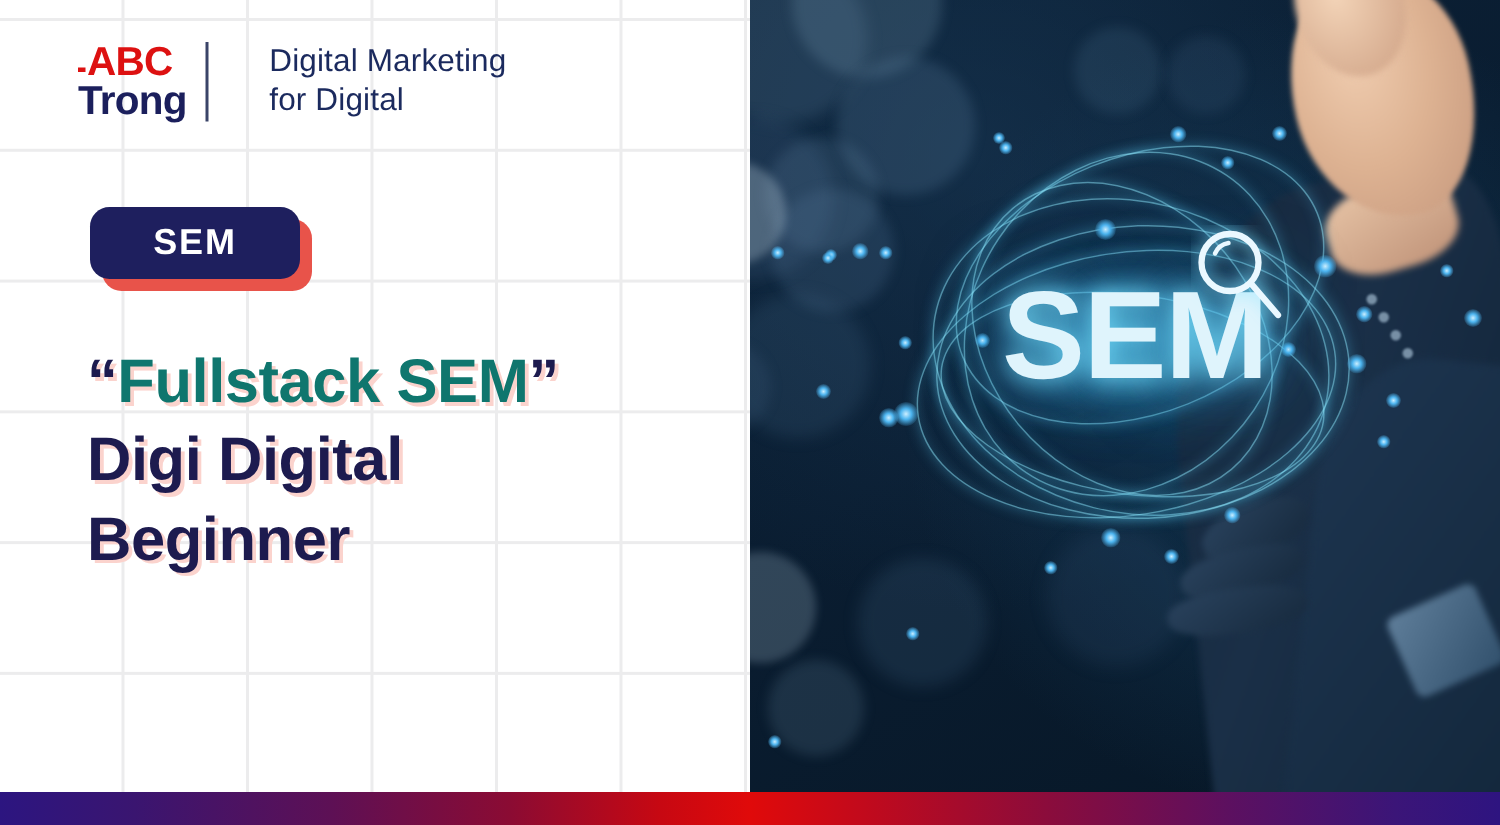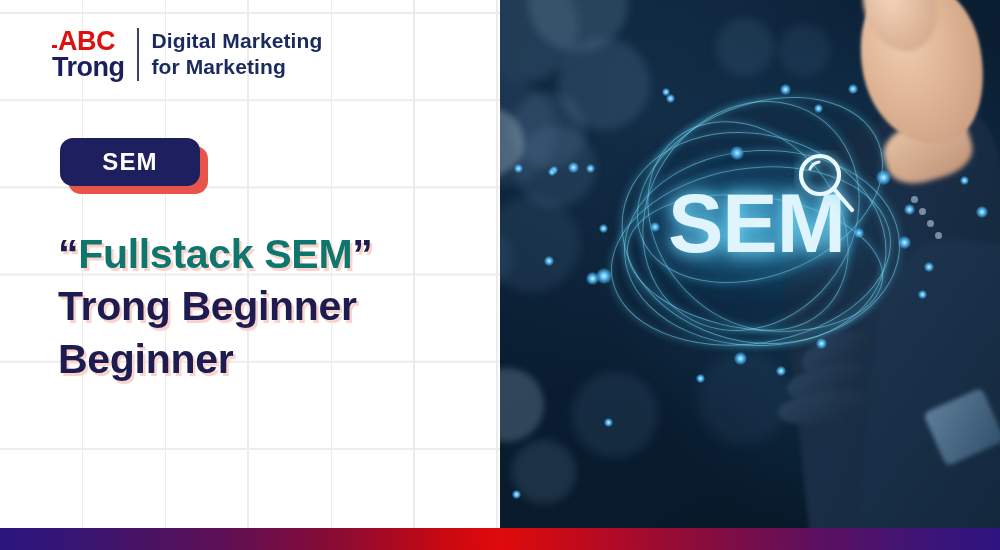--- a/index.html
+++ b/index.html
@@ -56,22 +56,23 @@
   }
   .logo-divider{
     width:2px; background:#3a4468; margin-right:13px;
     align-self:stretch;
   }
   .logo-tag{
     display:flex; flex-direction:column; justify-content:center;
     color:#1b2a5e; line-height:1.26;
   }
   .logo-tag span{
-    font-size:21px; font-weight:700; letter-spacing:0.1px;
+    font-size:21px; font-weight:400; letter-spacing:0.1px;
     white-space:nowrap;
+    margin-left:28px;
   }
 
   
   .sem-badge-wrap{
     position:absolute; left:60px; top:138px;
     width:148px; height:56px;
   }
   .sem-badge-shadow{
     position:absolute; left:8px; top:8px;
     width:140px; height:48px;
@@ -225,34 +226,34 @@
     <div class="grid-bg"></div>
 
     <div class="logo">
       <div class="logo-mark">
         <div class="logo-abc">ABC</div>
         <div class="logo-digi">Trong</div>
       </div>
       <div class="logo-divider"></div>
       <div class="logo-tag">
         <span>Digital Marketing</span>
-        <span>for Marketing</span>
+        <span>for Digital</span>
       </div>
     </div>
 
     <div class="sem-badge-wrap">
       <div class="sem-badge-shadow"></div>
       <div class="sem-badge">
         <span>SEM</span>
       </div>
     </div>
 
     <div class="headline">
       <div class="hl"><span class="q">“</span><span class="hl-red">Fullstack SEM</span><span class="q">”</span></div>
-      <div class="hl hl-navy">Trong Beginner</div>
+      <div class="hl hl-navy">Digi Digital</div>
       <div class="hl hl-navy">Beginner</div>
     </div>
   </div>
 
   <div class="right-panel">
 
     <div class="bokeh" style="left:-34px;top:-30px;width:112px;height:112px;background:rgba(108,146,175,0.20);filter:blur(5px);"></div>
     <div class="bokeh" style="left:28px;top:-48px;width:100px;height:100px;background:rgba(128,162,188,0.22);filter:blur(4px);"></div>
     <div class="bokeh" style="left:58px;top:38px;width:92px;height:92px;background:rgba(98,138,170,0.22);filter:blur(4px);"></div>
     <div class="bokeh" style="left:-52px;top:78px;width:108px;height:108px;background:rgba(86,124,158,0.18);filter:blur(5px);"></div>

